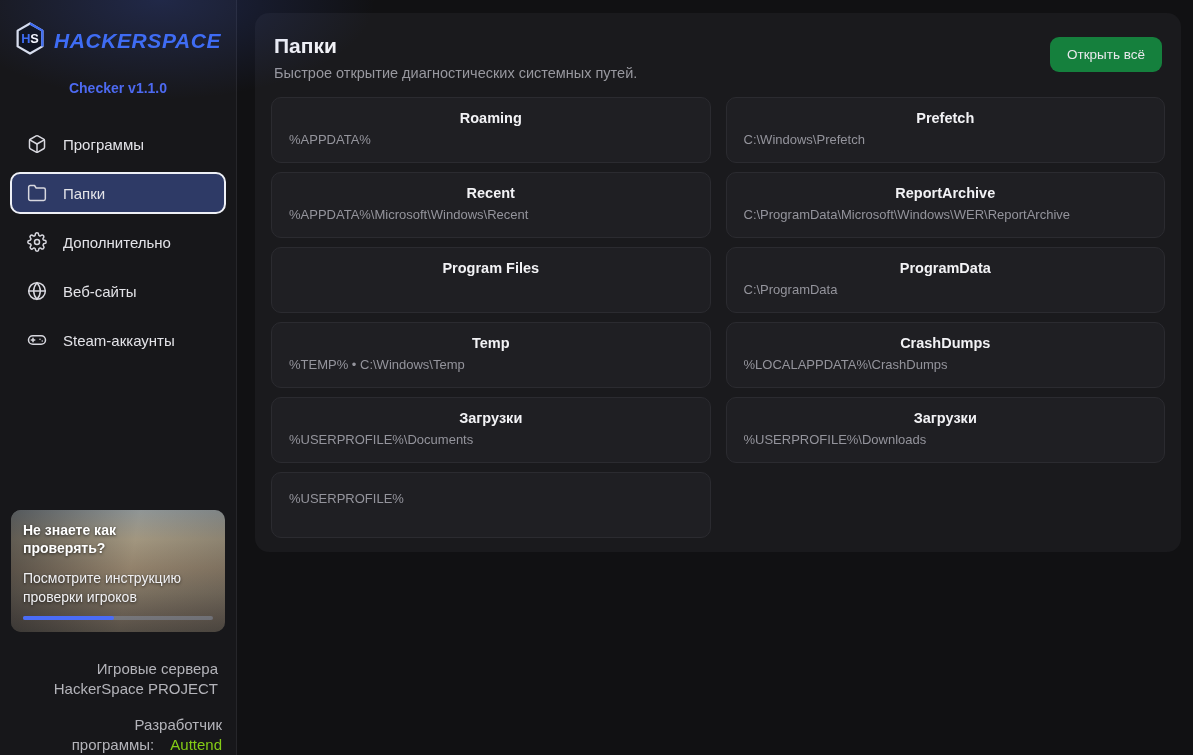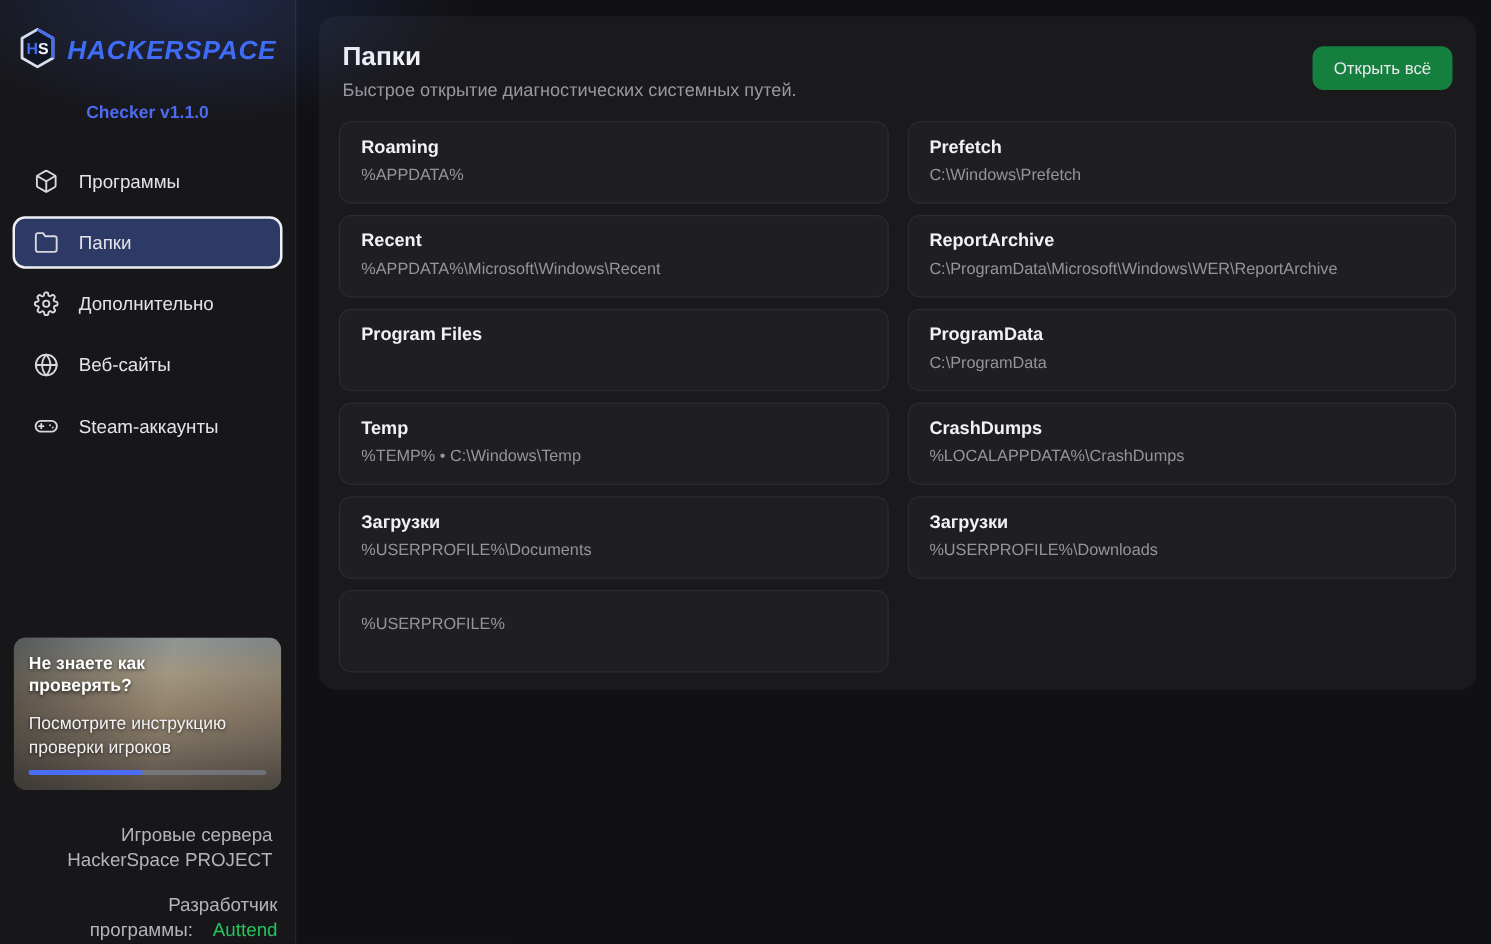--- a/index.html
+++ b/index.html
@@ -67,38 +67,38 @@
   }
   .promo-progress {
     margin-top: auto; height: 4px; border-radius: 2px;
     background: rgba(135,145,165,.5);
   }
   .promo-progress-fill { height: 100%; border-radius: 2px; background: var(--accent2, #4a6cf7); }
 
   .footer { margin: 27px 14px 0; text-align: right; color: #b4b4ba; font-size: 15px; line-height: 1.35; }
   .footer-line { max-width: 200px; margin: 0 auto; }
   .footer-dev { margin-top: 15px; }
-  .dev-link { color: #22c55e; margin-left: 16px; cursor: pointer; text-decoration: none; }
+  .dev-link { color: #84cc16; margin-left: 16px; cursor: pointer; text-decoration: none; }
 
   
   .main { flex: 1; padding: 13px 12px 0 18px; }
   .panel { background: #1a1a1d; border-radius: 14px; padding: 21px 16px 14px; }
   .panel-head { display: flex; justify-content: space-between; align-items: flex-start; padding: 0 3px; }
   .title { margin: 0; color: #f4f4f6; font-size: 21px; font-weight: 700; }
   .subtitle { margin: 7px 0 0; color: #98989f; font-size: 14.5px; }
   .open-all {
     background: #15803d; color: #e8e8ec; border: none; border-radius: 9px;
     padding: 10px 17px; font-size: 13.5px; font-family: inherit; cursor: pointer; margin-top: 3px;
   }
   .grid { margin-top: 16px; display: grid; grid-template-columns: 1fr 1fr; gap: 9px 15px; }
   .card {
     background: #1f1f23; border: 1px solid #2b2b30; border-radius: 10px;
     padding: 12px 17px; min-height: 66px; cursor: pointer;
   }
-  .card-title { color: #f2f2f5; font-weight: 700; font-size: 14.5px; }
+  .card-title { color: #f2f2f5; font-weight: 700; font-size: 14.5px; text-align: center; }
   .card-path { color: #94949c; font-size: 13px; margin-top: 6px; white-space: nowrap; overflow: hidden; }
 </style>
 </head>
 <body>
 
 <div class="app">
 
   <aside class="sidebar">
     <div class="brand">
       <span class="brand-icon">

